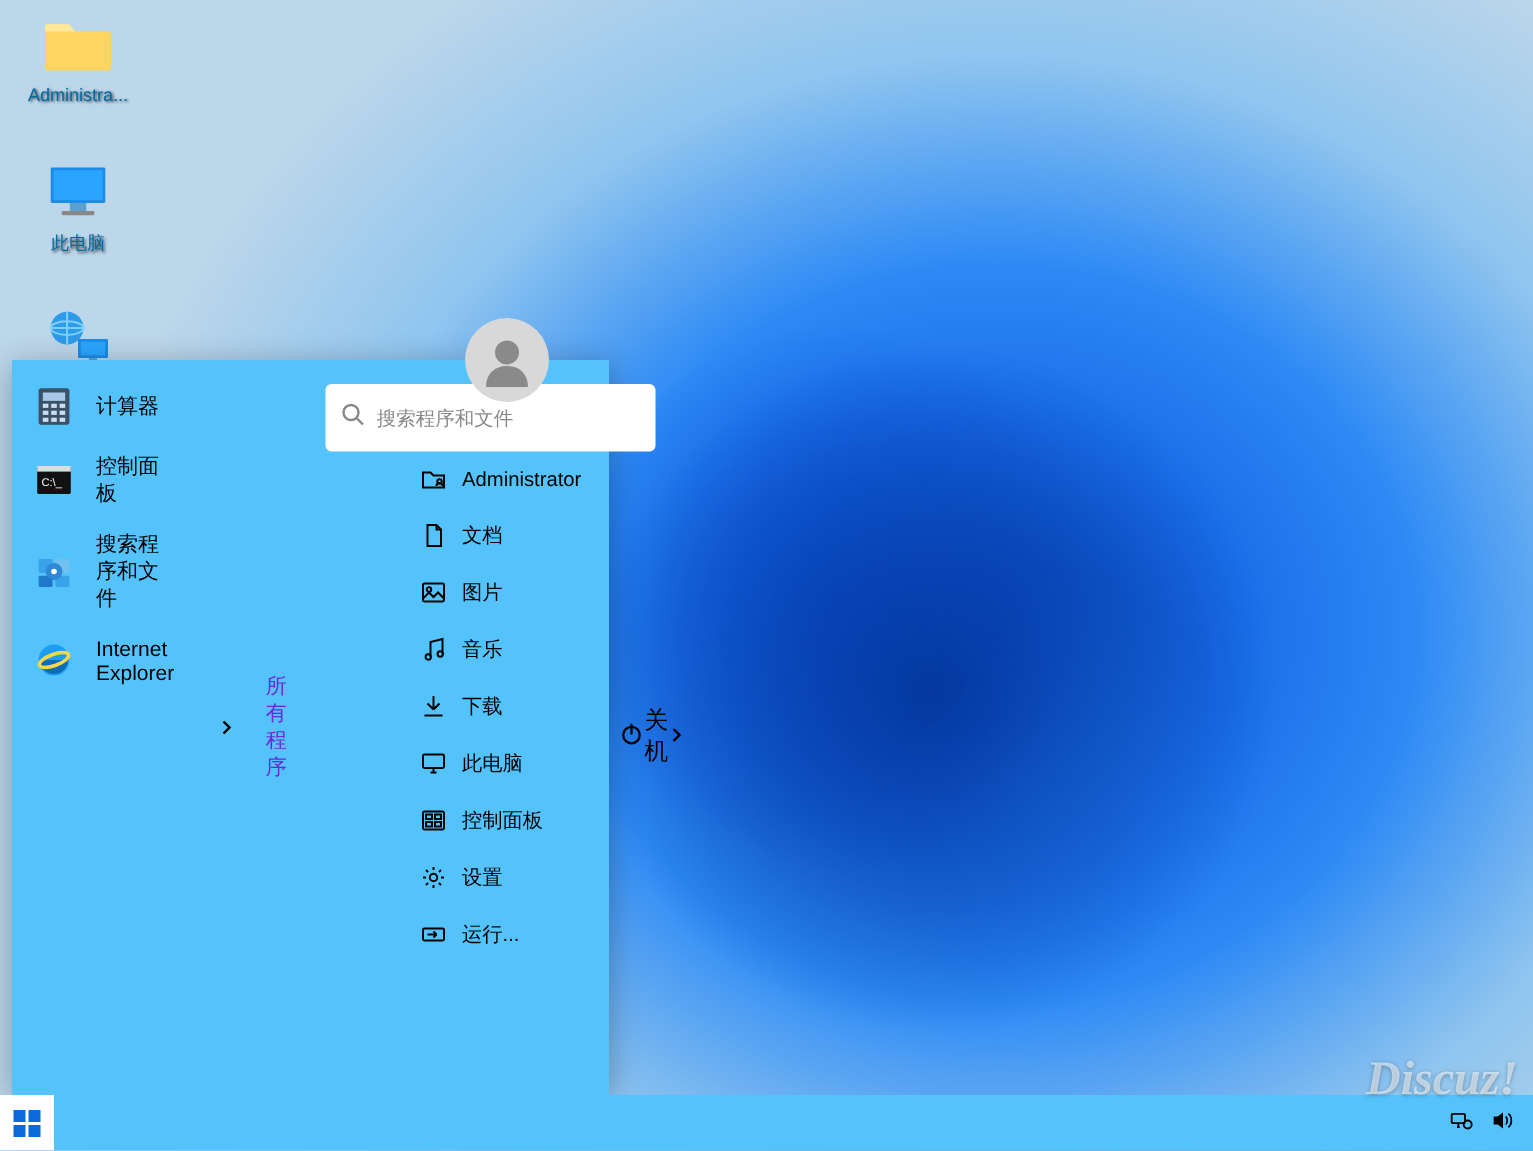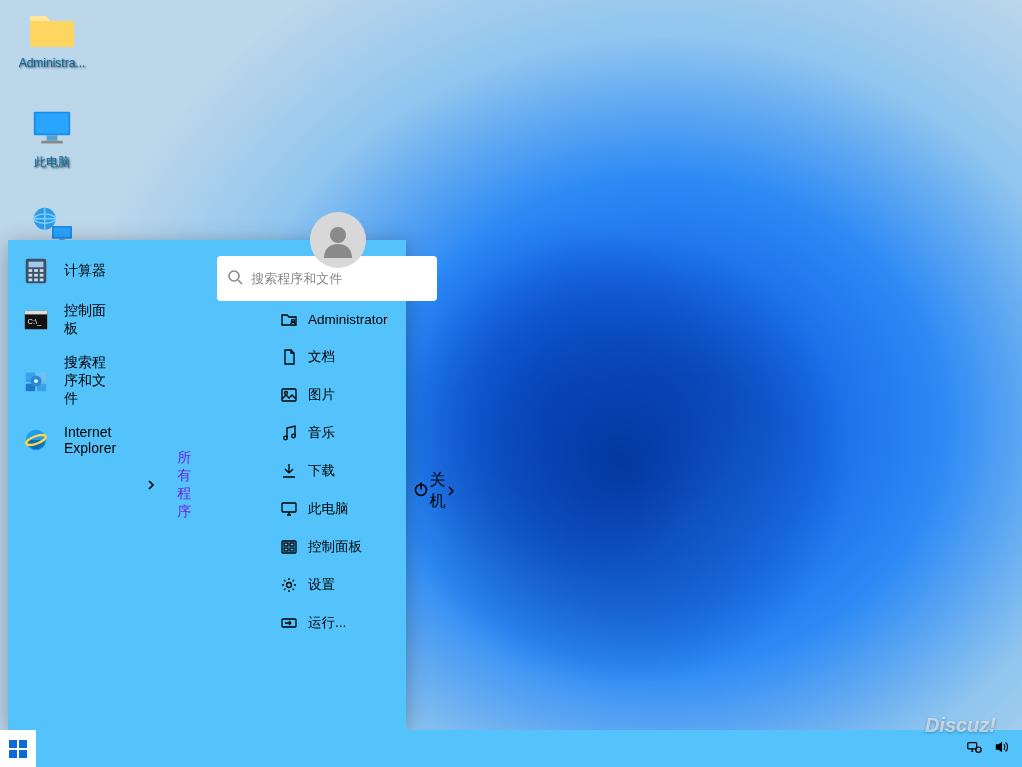--- a/index.html
+++ b/index.html
@@ -43,21 +43,21 @@
 .power-row { display: flex; align-items: center; gap: 0; padding: 14px 12px; color: #000; font-size: 16px; cursor: pointer; }
 .power-expand { margin-left: auto; }
 
 
 .taskbar { position: absolute; bottom: 0; left: 0; right: 0; height: 37px; background: #54c3fb; display: flex; align-items: center; }
 .start-button { width: 36px; height: 37px; background: #fff; display: flex; align-items: center; justify-content: center; cursor: pointer; }
 .tray { margin-left: auto; display: flex; align-items: center; gap: 12px; padding: 0 12px; color: #000; font-size: 12px; }
 .tray svg { width: 16px; height: 16px; }
 
 
-.watermark { position: absolute; right: 26px; bottom: 30px; font-size: 20px; font-weight: 700; font-style: italic; color: rgba(255,255,255,.55); text-shadow: 0 1px 3px rgba(0,0,0,.3); pointer-events: none; font-family: Liberation Sans, sans-serif; }
+.watermark { position: absolute; right: 10px; bottom: 30px; font-size: 32px; font-weight: 700; font-style: italic; color: rgba(255,255,255,.55); text-shadow: 0 1px 3px rgba(0,0,0,.3); pointer-events: none; font-family: Liberation Serif, serif; }
 </style>
 </head>
 <body>
 
 <div class="wallpaper"></div>
 
 <div class="desktop">
   <div class="desk-icon pos-1">
     <div class="img">
       <svg viewBox="0 0 48 40" width="48" height="40">

